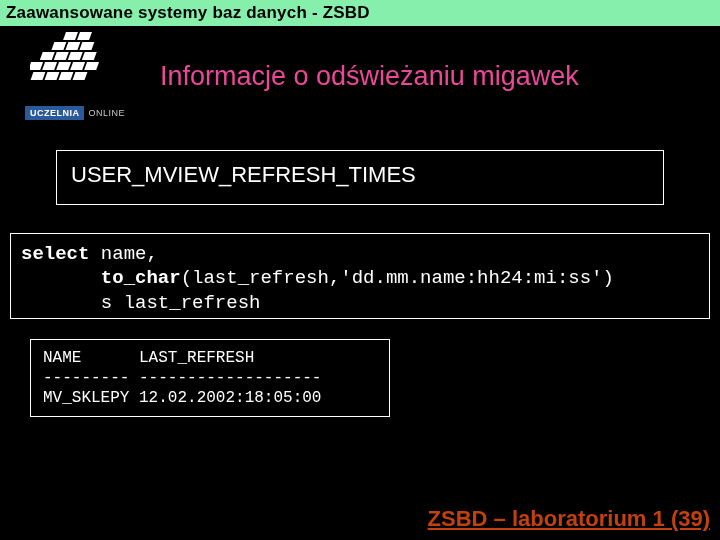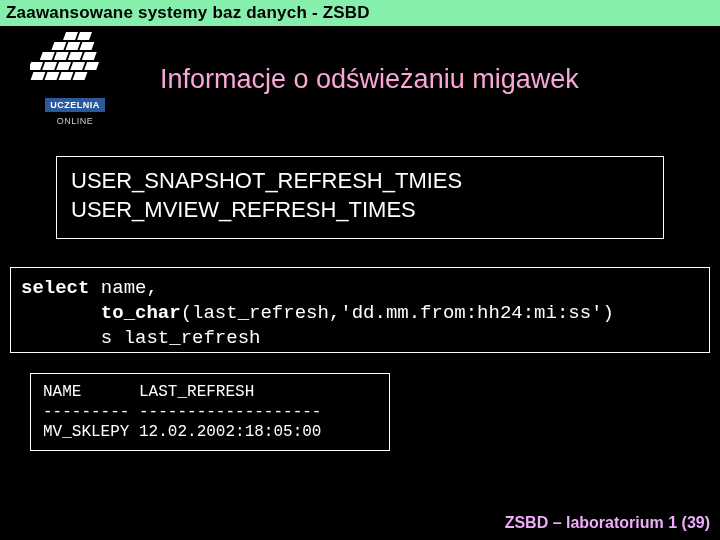--- a/index.html
+++ b/index.html
@@ -26,41 +26,40 @@
   }
   .logo {
     width: 150px;
     padding: 0 10px;
     display: flex;
     flex-direction: column;
     align-items: center;
   }
   .logo svg { display: block; }
   .logo-text {
-    margin-top: 6px;
+    margin-top: 14px;
     display: flex;
     align-items: center;
     gap: 4px;
-    flex-direction: column;
   }
   .logo-uczelnia {
     background: #2a5a9c;
     color: #fff;
     font-size: 9px;
     font-weight: bold;
     padding: 2px 5px;
     letter-spacing: 0.5px;
   }
   .logo-online {
     color: #c9c9c9;
     font-size: 9px;
     letter-spacing: 0.5px;
   }
   .slide-title {
-    color: #f9a8d4;
+    color: #ec4899;
     font-size: 27px;
     font-weight: normal;
     padding-left: 10px;
   }
   .box1 {
     margin: 24px 56px 0 56px;
     border: 1px solid #ffffff;
     padding: 10px 14px 14px 14px;
   }
   .box1-line {
@@ -92,23 +91,24 @@
     color: #ffffff;
     font-family: "Courier New", monospace;
     font-size: 16px;
     line-height: 1.25;
     white-space: pre;
   }
   .footer {
     position: absolute;
     bottom: 8px;
     right: 10px;
-    color: #f0abfc;
-    font-size: 16px;
+    color: #c2410c;
+    font-size: 22px;
     font-weight: bold;
+    text-decoration: underline;
   }
 </style>
 </head>
 <body>
 
 
 
 <div class="header-bar">Zaawansowane systemy baz danych - ZSBD</div>
 
 <div class="title-area">
@@ -137,27 +137,26 @@
     </svg>
     <div class="logo-text">
       <span class="logo-uczelnia">UCZELNIA</span>
       <span class="logo-online">ONLINE</span>
     </div>
   </div>
   <div class="slide-title">Informacje o odświeżaniu migawek</div>
 </div>
 
 <div class="box1">
-  <div class="box1-line">USER_SNAPSHOT_REFRESH_TMIES</div>
   <div class="box1-line">USER_MVIEW_REFRESH_TIMES</div>
 </div>
 
 <div class="sql-box">
   <div class="sql-line"><span class="sql-kw">select</span><span> name,</span></div>
-  <div class="sql-line"><span>       </span><span class="sql-kw">to_char</span><span>(last_refresh,'dd.mm.from:hh24:mi:ss')</span></div>
+  <div class="sql-line"><span>       </span><span class="sql-kw">to_char</span><span>(last_refresh,'dd.mm.name:hh24:mi:ss')</span></div>
   <div class="sql-line"><span>       </span><span>s last_refresh</span></div>
 </div>
 
 <div class="result-box">
   <div class="result-line">NAME      LAST_REFRESH</div>
   <div class="result-line">--------- -------------------</div>
   <div class="result-line">MV_SKLEPY 12.02.2002:18:05:00</div>
 </div>
 
 <div class="footer">ZSBD – laboratorium 1 (39)</div>

